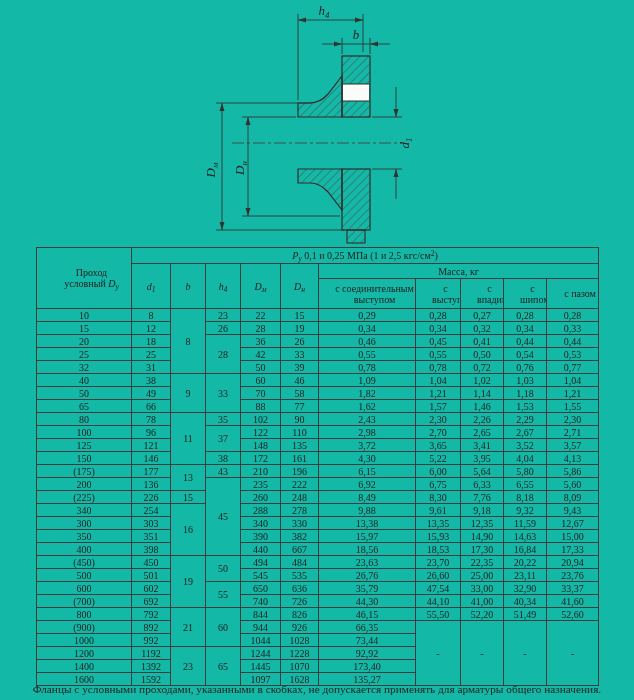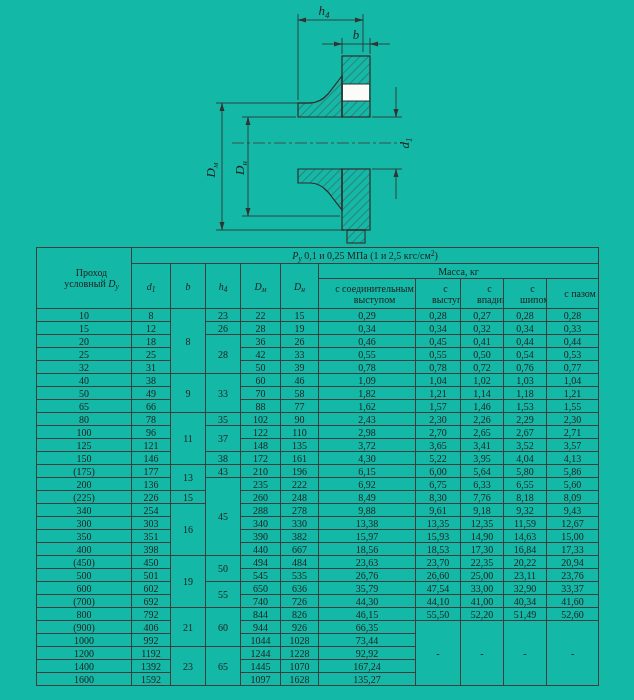--- a/index.html
+++ b/index.html
@@ -435,21 +435,21 @@
           <td>844</td>
           <td>826</td>
           <td>46,15</td>
           <td>55,50</td>
           <td>52,20</td>
           <td>51,49</td>
           <td>52,60</td>
         </tr>
         <tr>
           <td>(900)</td>
-          <td>406</td>
+          <td>892</td>
           <td>944</td>
           <td>926</td>
           <td>66,35</td>
           <td rowspan="5">-</td>
           <td rowspan="5">-</td>
           <td rowspan="5">-</td>
           <td rowspan="5">-</td>
         </tr>
         <tr>
           <td>1000</td>
@@ -465,25 +465,26 @@
           <td rowspan="3">65</td>
           <td>1244</td>
           <td>1228</td>
           <td>92,92</td>
         </tr>
         <tr>
           <td>1400</td>
           <td>1392</td>
           <td>1445</td>
           <td>1070</td>
-          <td>167,24</td>
+          <td>173,40</td>
         </tr>
         <tr>
           <td>1600</td>
           <td>1592</td>
           <td>1097</td>
           <td>1628</td>
           <td>135,27</td>
         </tr>
       </tbody>
   </table>
 
+  <div class="footnote">Фланцы с условными проходами, указанными в скобках, не допускается применять для арматуры общего назначения.</div>
 </div>
 
 </body></html>

